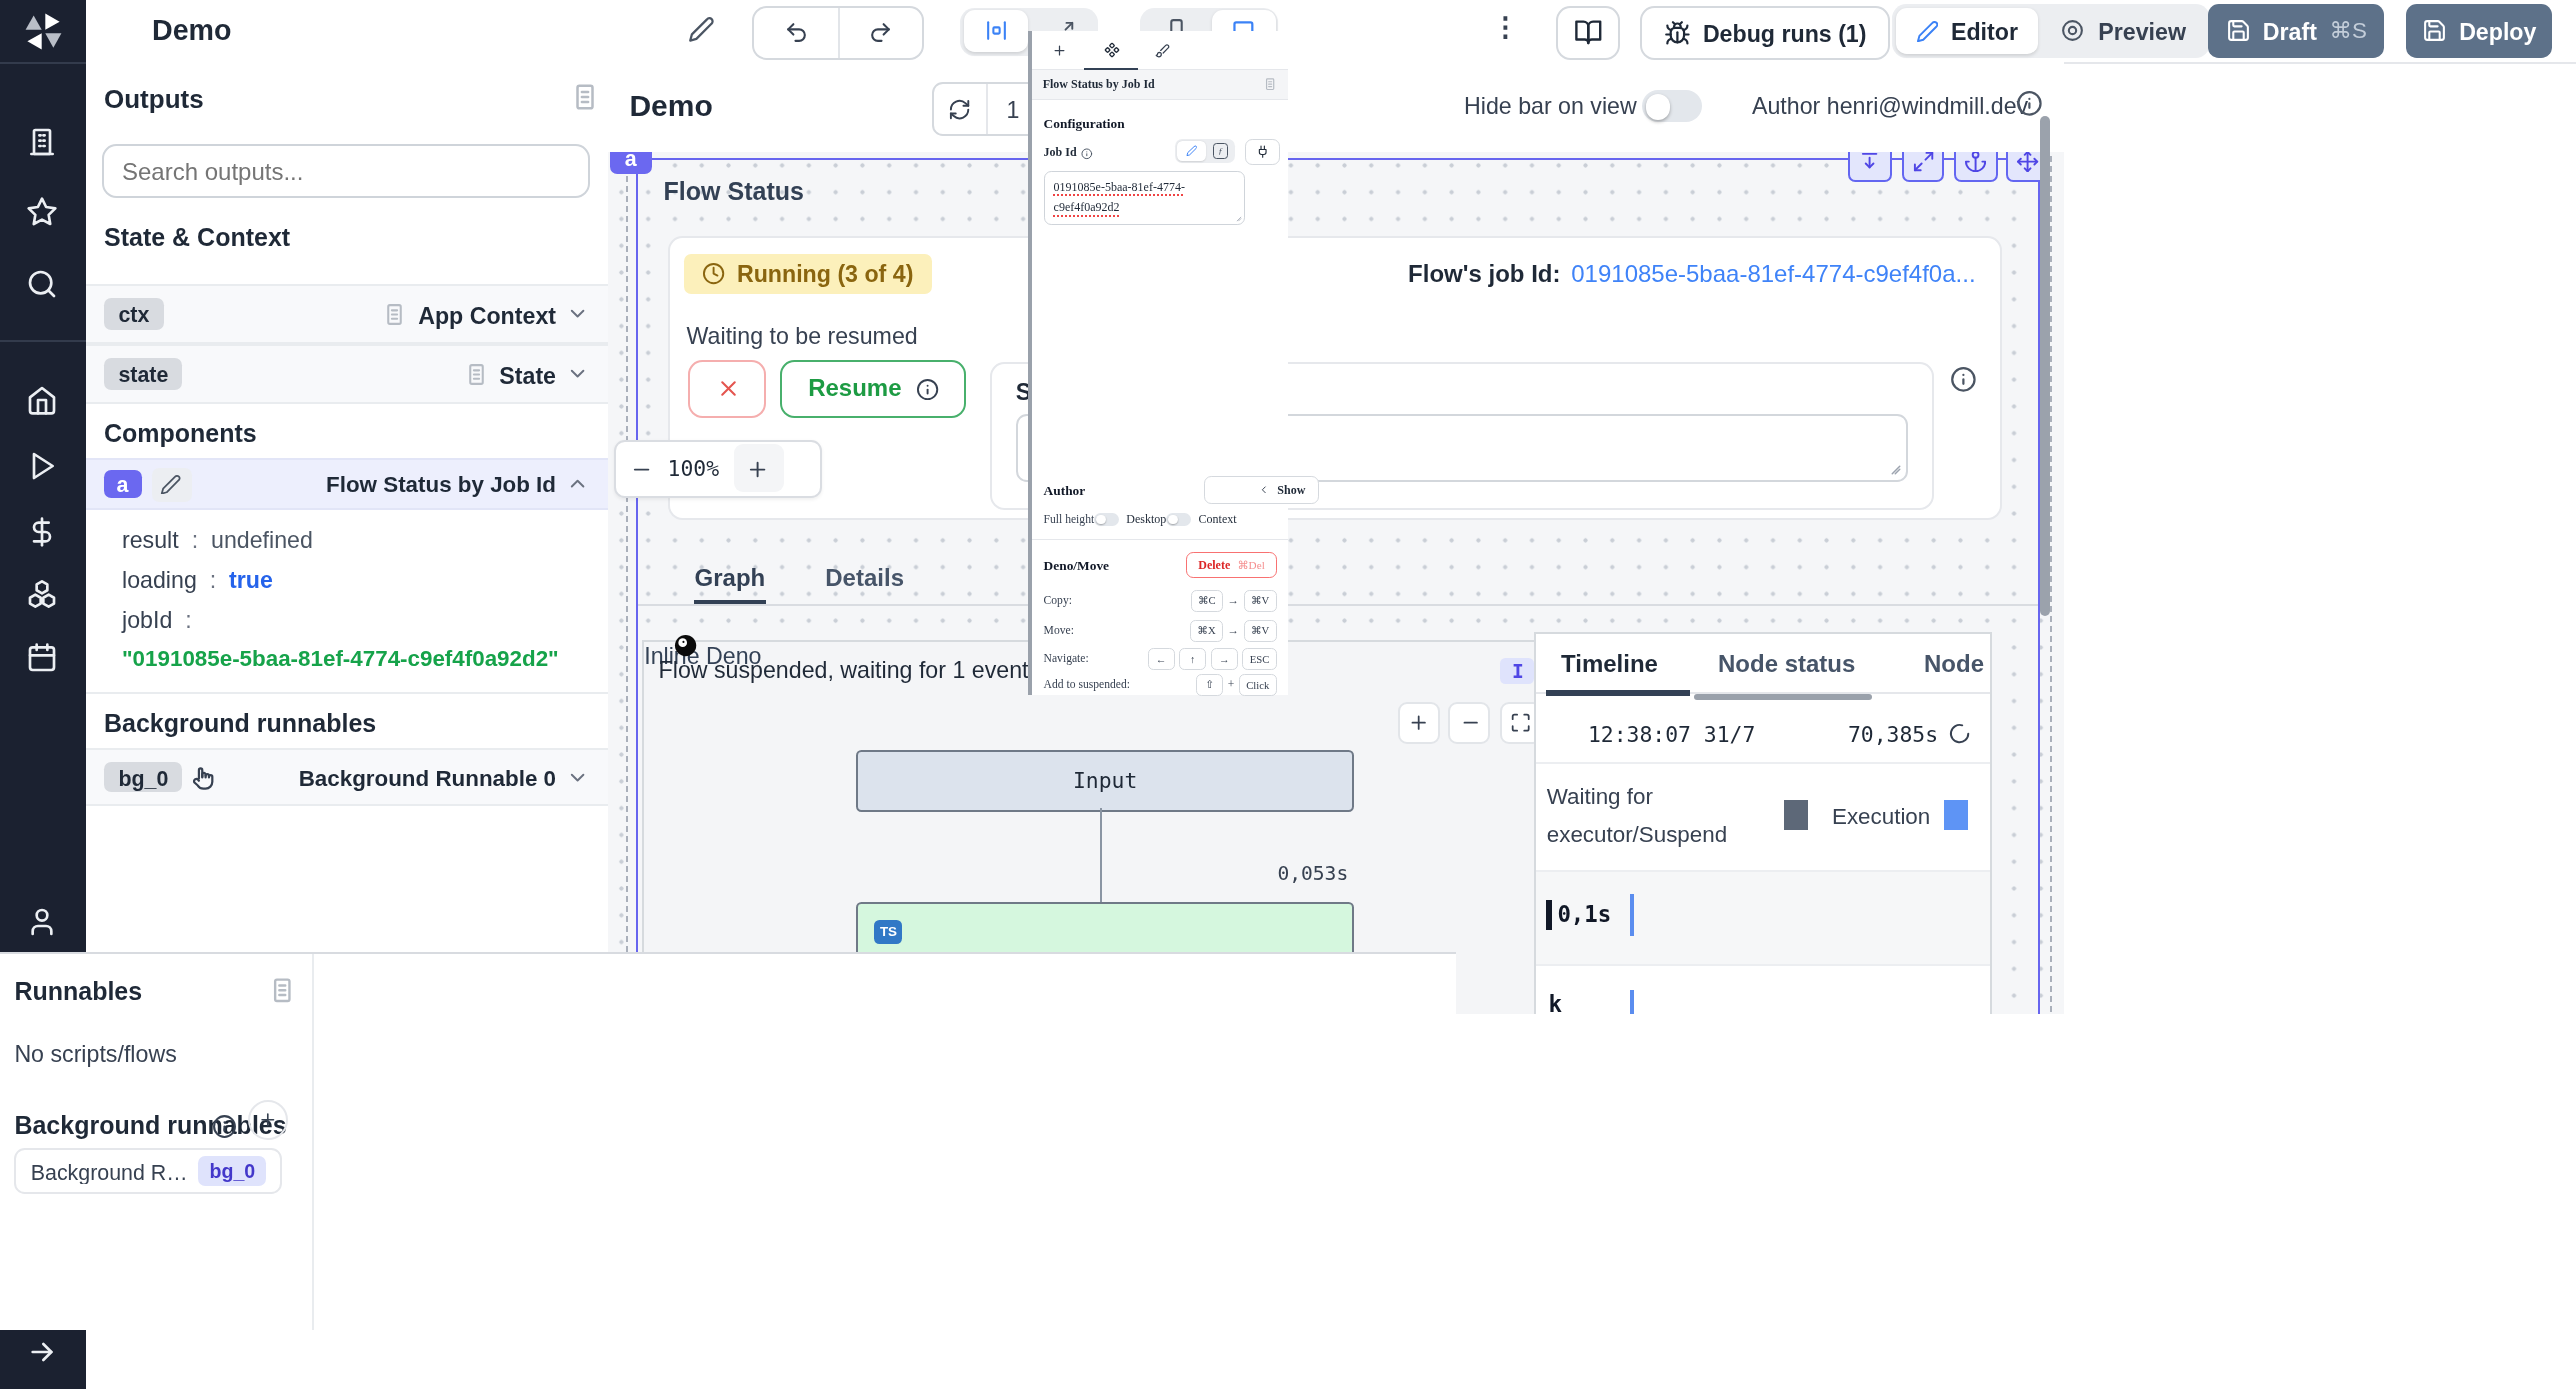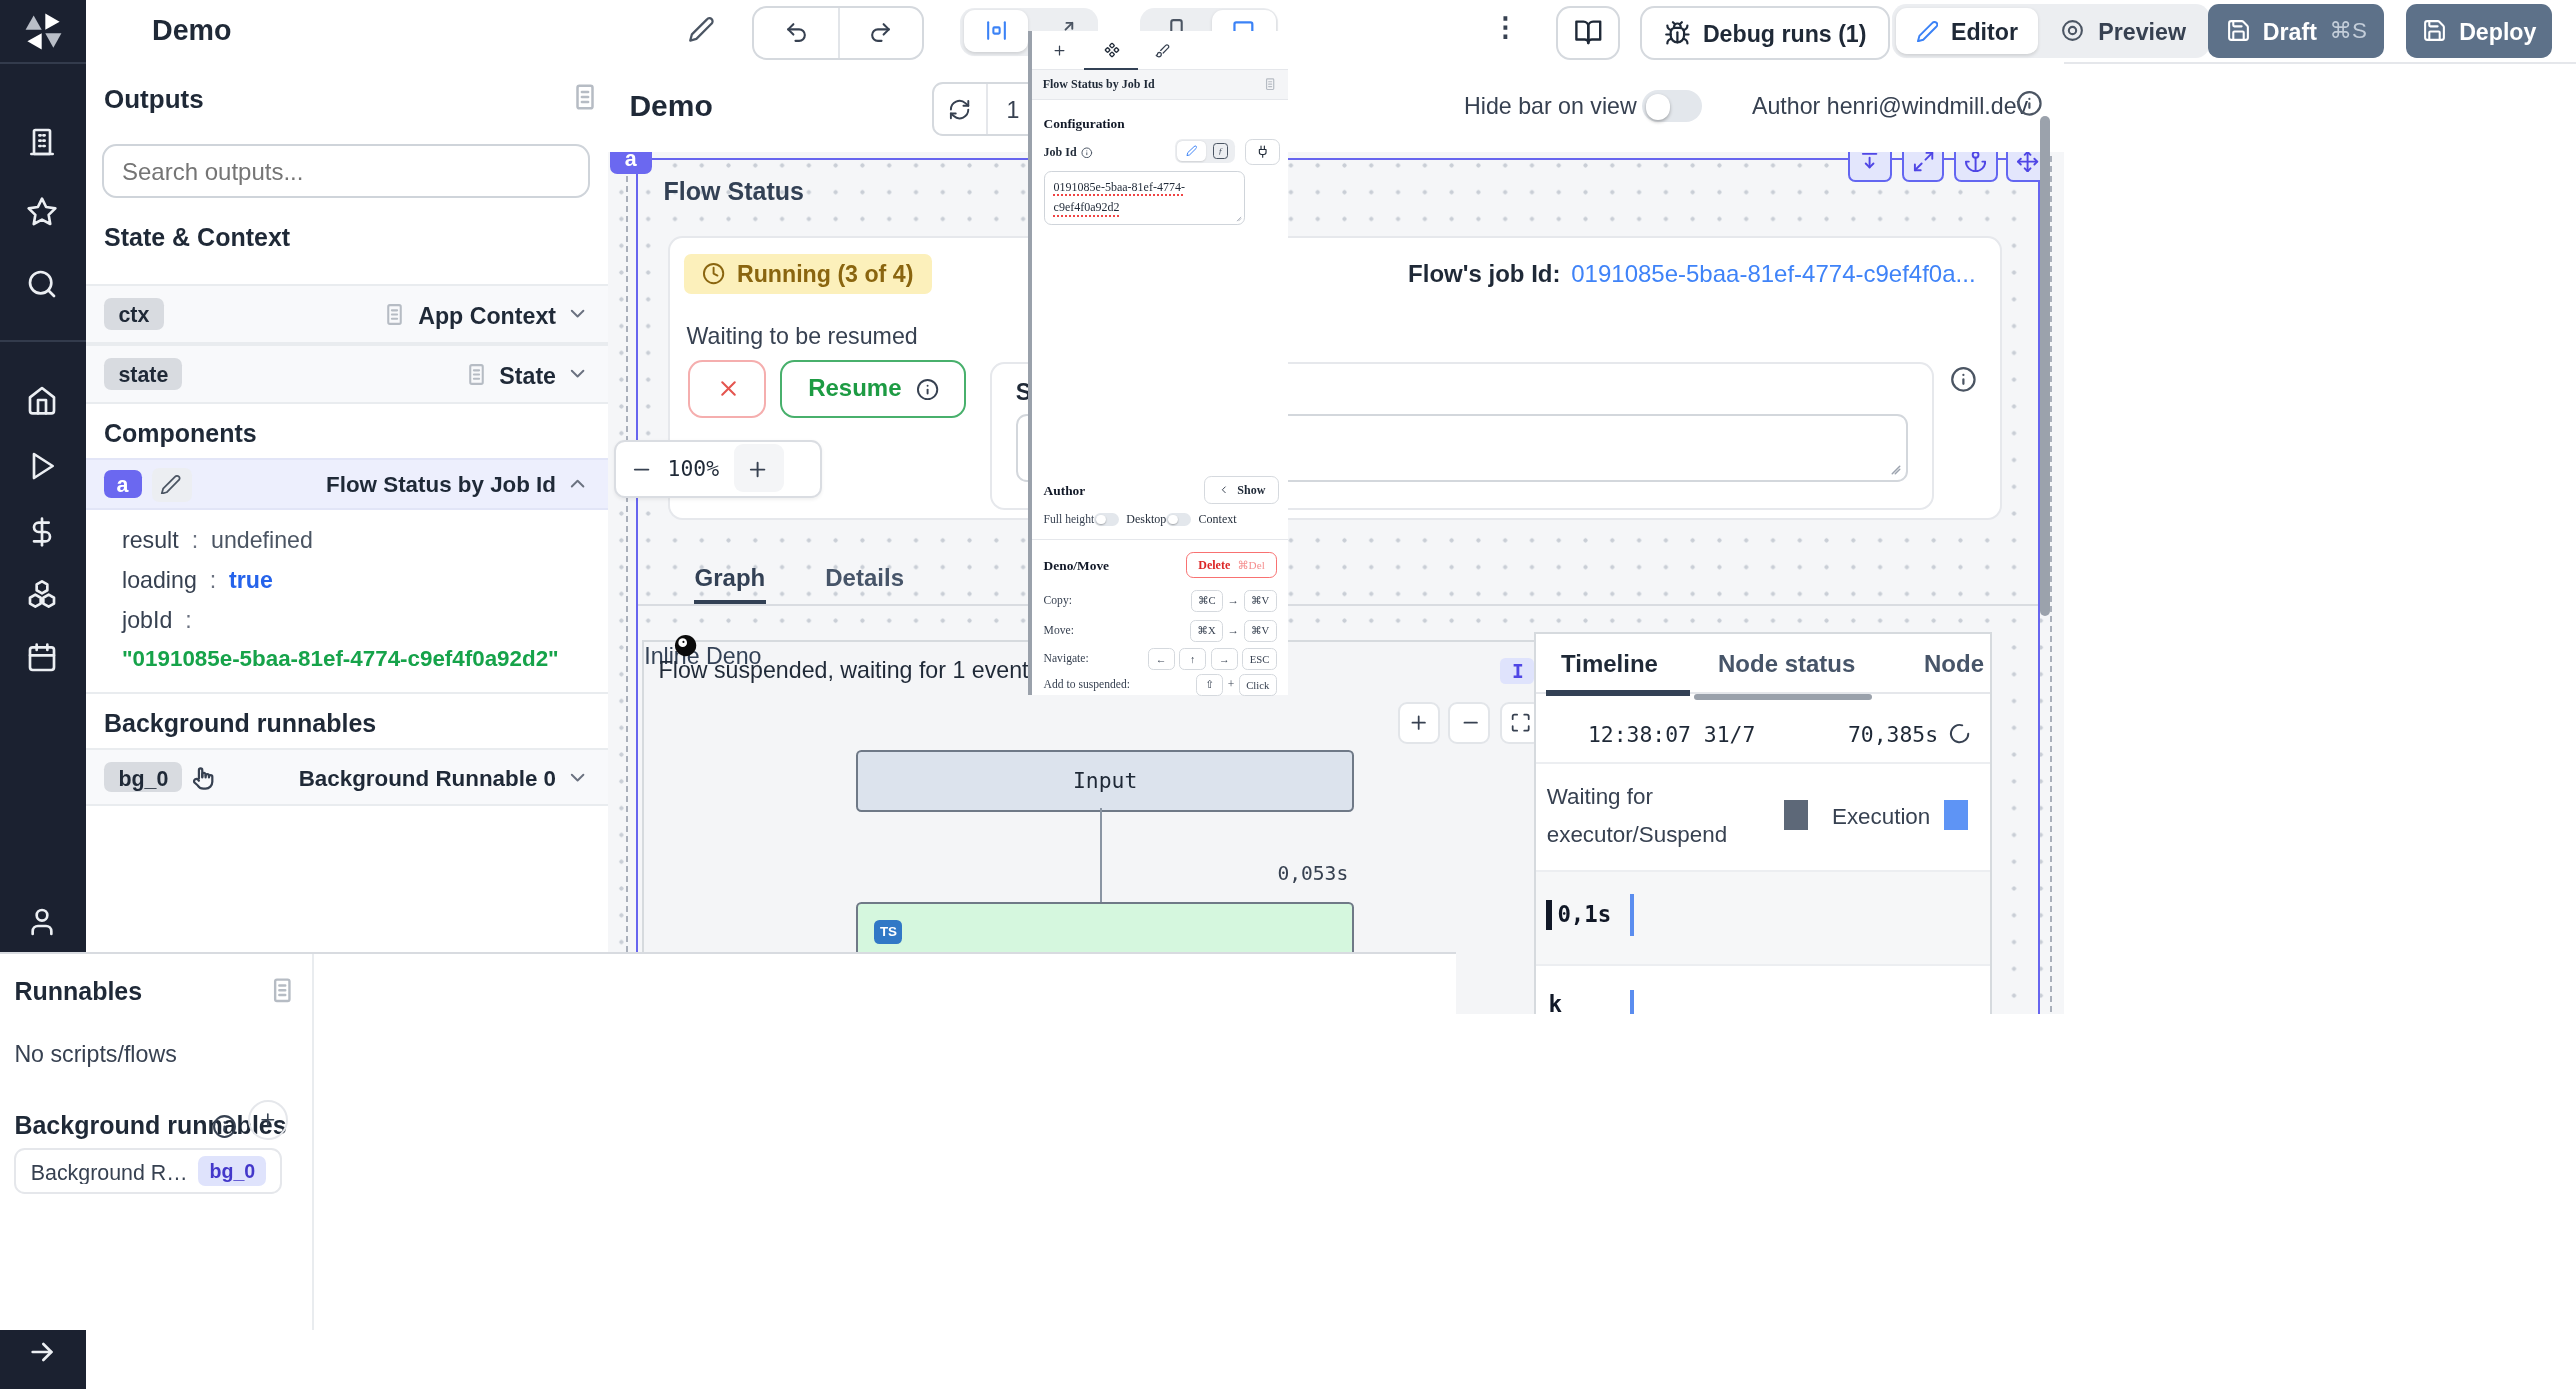--- a/index.html
+++ b/index.html
@@ -709,21 +709,21 @@
     <div class="abs flex" style="left:0;top:39px;width:256px;height:29.5px;background:#f4f5f7;border-bottom:0.9px solid #e5e7eb;padding:0 10.7px;box-sizing:border-box;">
       <span style="font-size:12px;font-weight:700;color:#1f2937;">Flow Status by Job Id</span>
       <i data-icon="doc" style="margin-left:auto;width:14.3px;height:14.3px;color:#b6bcc4;">
         <svg viewBox="0 0 24 24" fill="none" stroke="currentColor" stroke-width="2" stroke-linecap="round" stroke-linejoin="round">
           <rect x="6" y="3" width="12" height="18" rx="1.5"></rect>
           <path d="M9.5 8h5M9.5 12h5M9.5 16h5"></path>
         </svg>
       </i>
     </div>
     <span class="abs" style="left:11.6px;top:85px;font-size:13.4px;font-weight:700;color:#111827;">Configuration</span>
-    <div class="abs flex" style="left:11.6px;top:114px;gap:4.5px;">
+    <div class="abs flex" style="left:11.6px;top:114px;gap:4.5px;align-items:flex-end;">
       <span style="font-size:12px;font-weight:700;color:#1f2937;">Job Id</span>
       <i data-icon="info" style="width:11.6px;height:11.6px;color:#4b5563;">
         <svg viewBox="0 0 24 24" fill="none" stroke="currentColor" stroke-width="2" stroke-linecap="round" stroke-linejoin="round">
           <circle cx="12" cy="12" r="10"></circle>
           <path d="M12 16v-4"></path>
           <path d="M12 8h.01"></path>
         </svg>
       </i>
     </div>
     <div class="abs seg" style="left:143px;top:108px;height:24px;box-sizing:border-box;">
@@ -752,21 +752,21 @@
       <div class="redline nowrap">0191085e-5baa-81ef-4774-</div>
       <div class="redline nowrap">c9ef4f0a92d2</div>
       <i data-icon="grip" class="grip">
         <svg viewBox="0 0 24 24" fill="none" stroke="currentColor" stroke-width="2" stroke-linecap="round" stroke-linejoin="round">
           <path d="M21 15 15 21M21 11 11 21"></path>
         </svg>
       </i>
     </div>
 
     <span class="abs" style="left:11.6px;top:452px;font-size:13.4px;font-weight:700;color:#111827;">Author</span>
-    <div class="abs btn" style="left:172px;top:445px;width:73px;height:26px;gap:8px;font-size:12px;font-weight:700;color:#1f2937;">
+    <div class="abs btn" style="left:172px;top:445px;width:73px;height:26px;gap:8px;font-size:12px;font-weight:700;color:#1f2937;padding-left:40px;">
       <i data-icon="chevleft" style="width:11.6px;height:11.6px;color:#374151;">
         <svg viewBox="0 0 24 24" fill="none" stroke="currentColor" stroke-width="2" stroke-linecap="round" stroke-linejoin="round">
           <polyline points="15 6 9 12 15 18"></polyline>
         </svg>
       </i>
       <span>Show</span>
     </div>
     <div class="abs flex" style="left:11.6px;top:481px;width:233px;gap:0;">
       <span style="font-size:11.6px;color:#374151;">Full height</span>
       <span class="toggle sm"></span>

